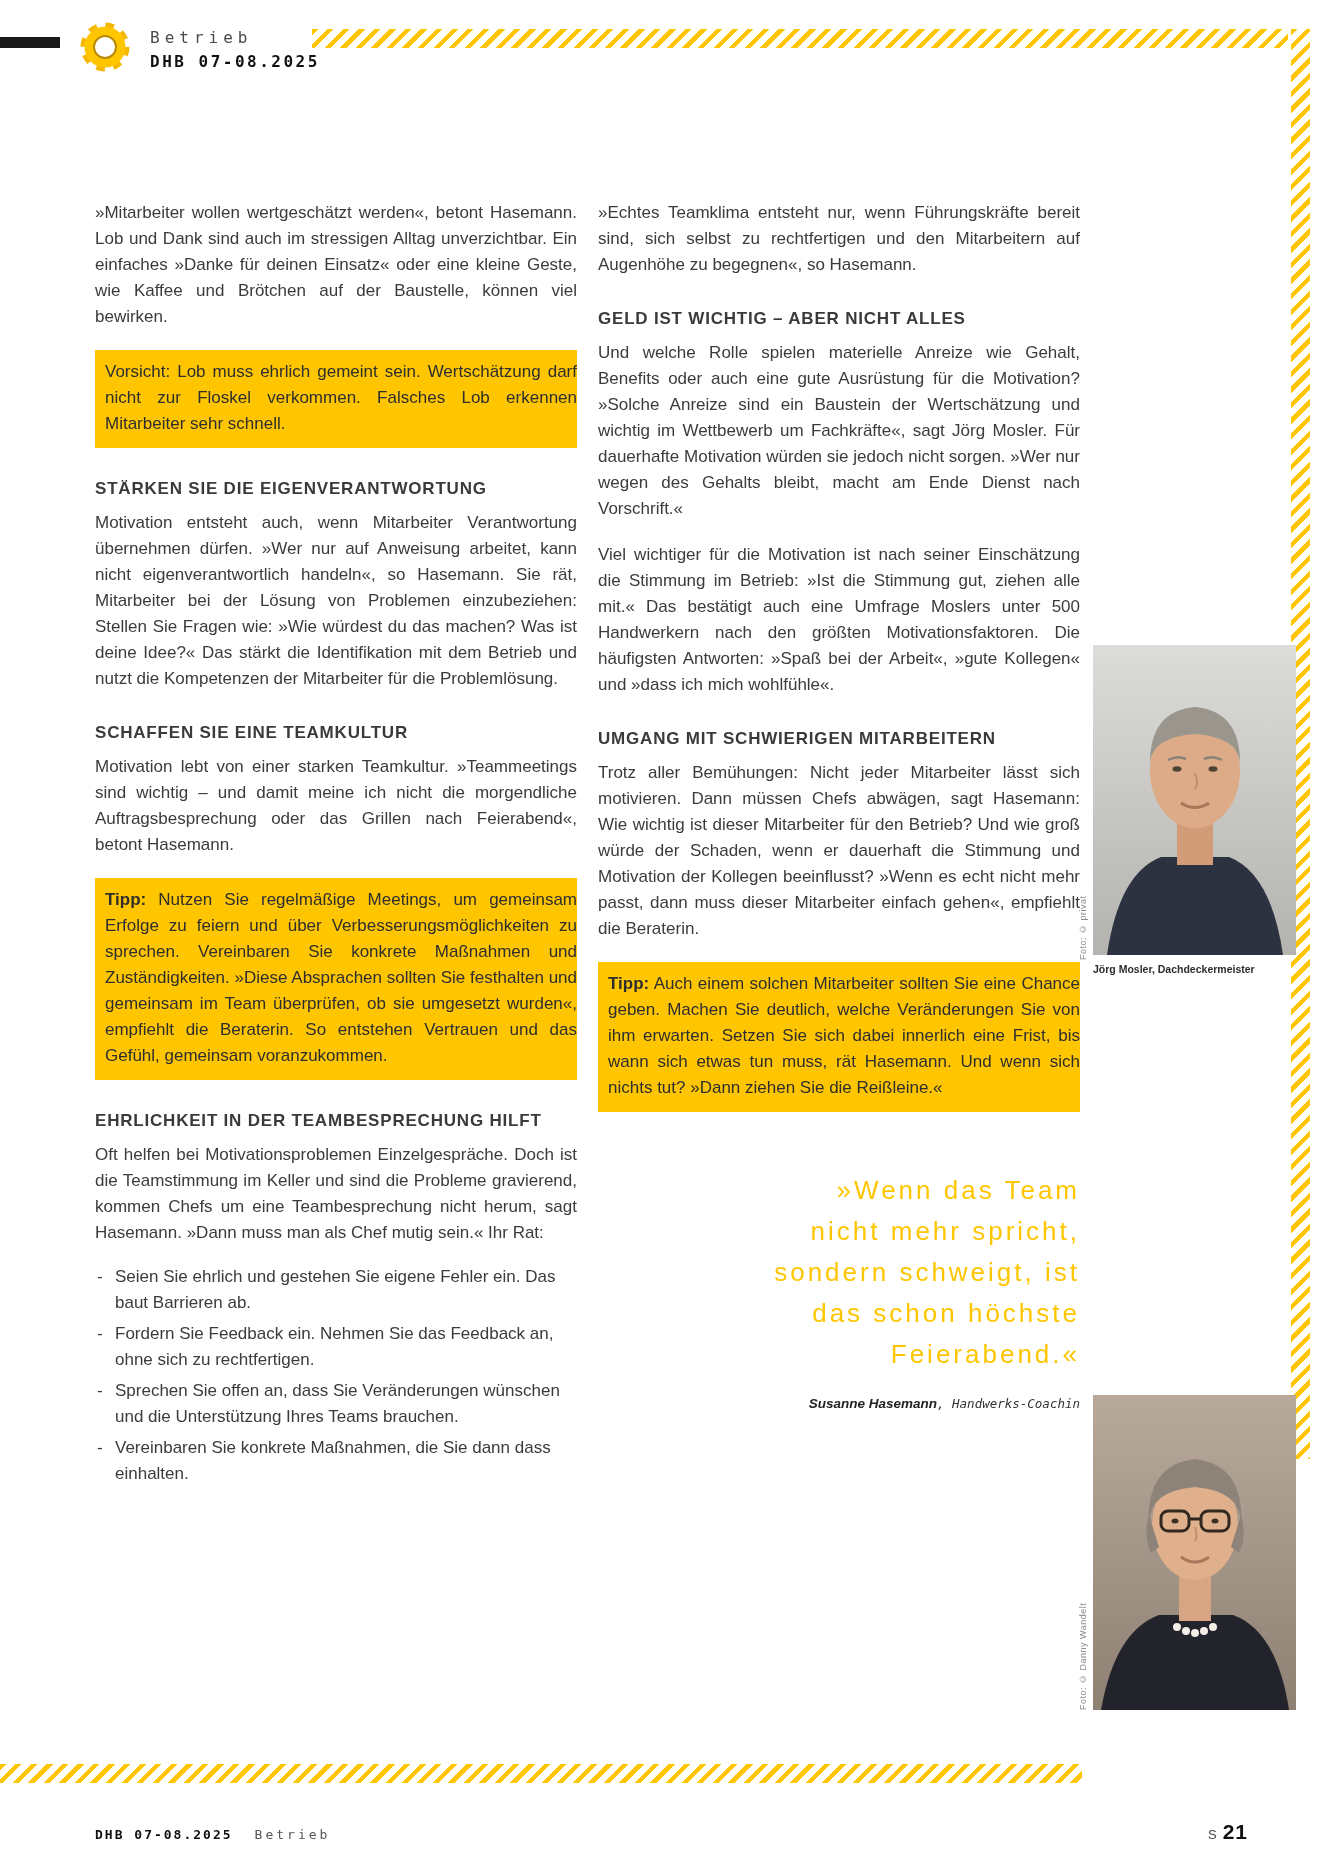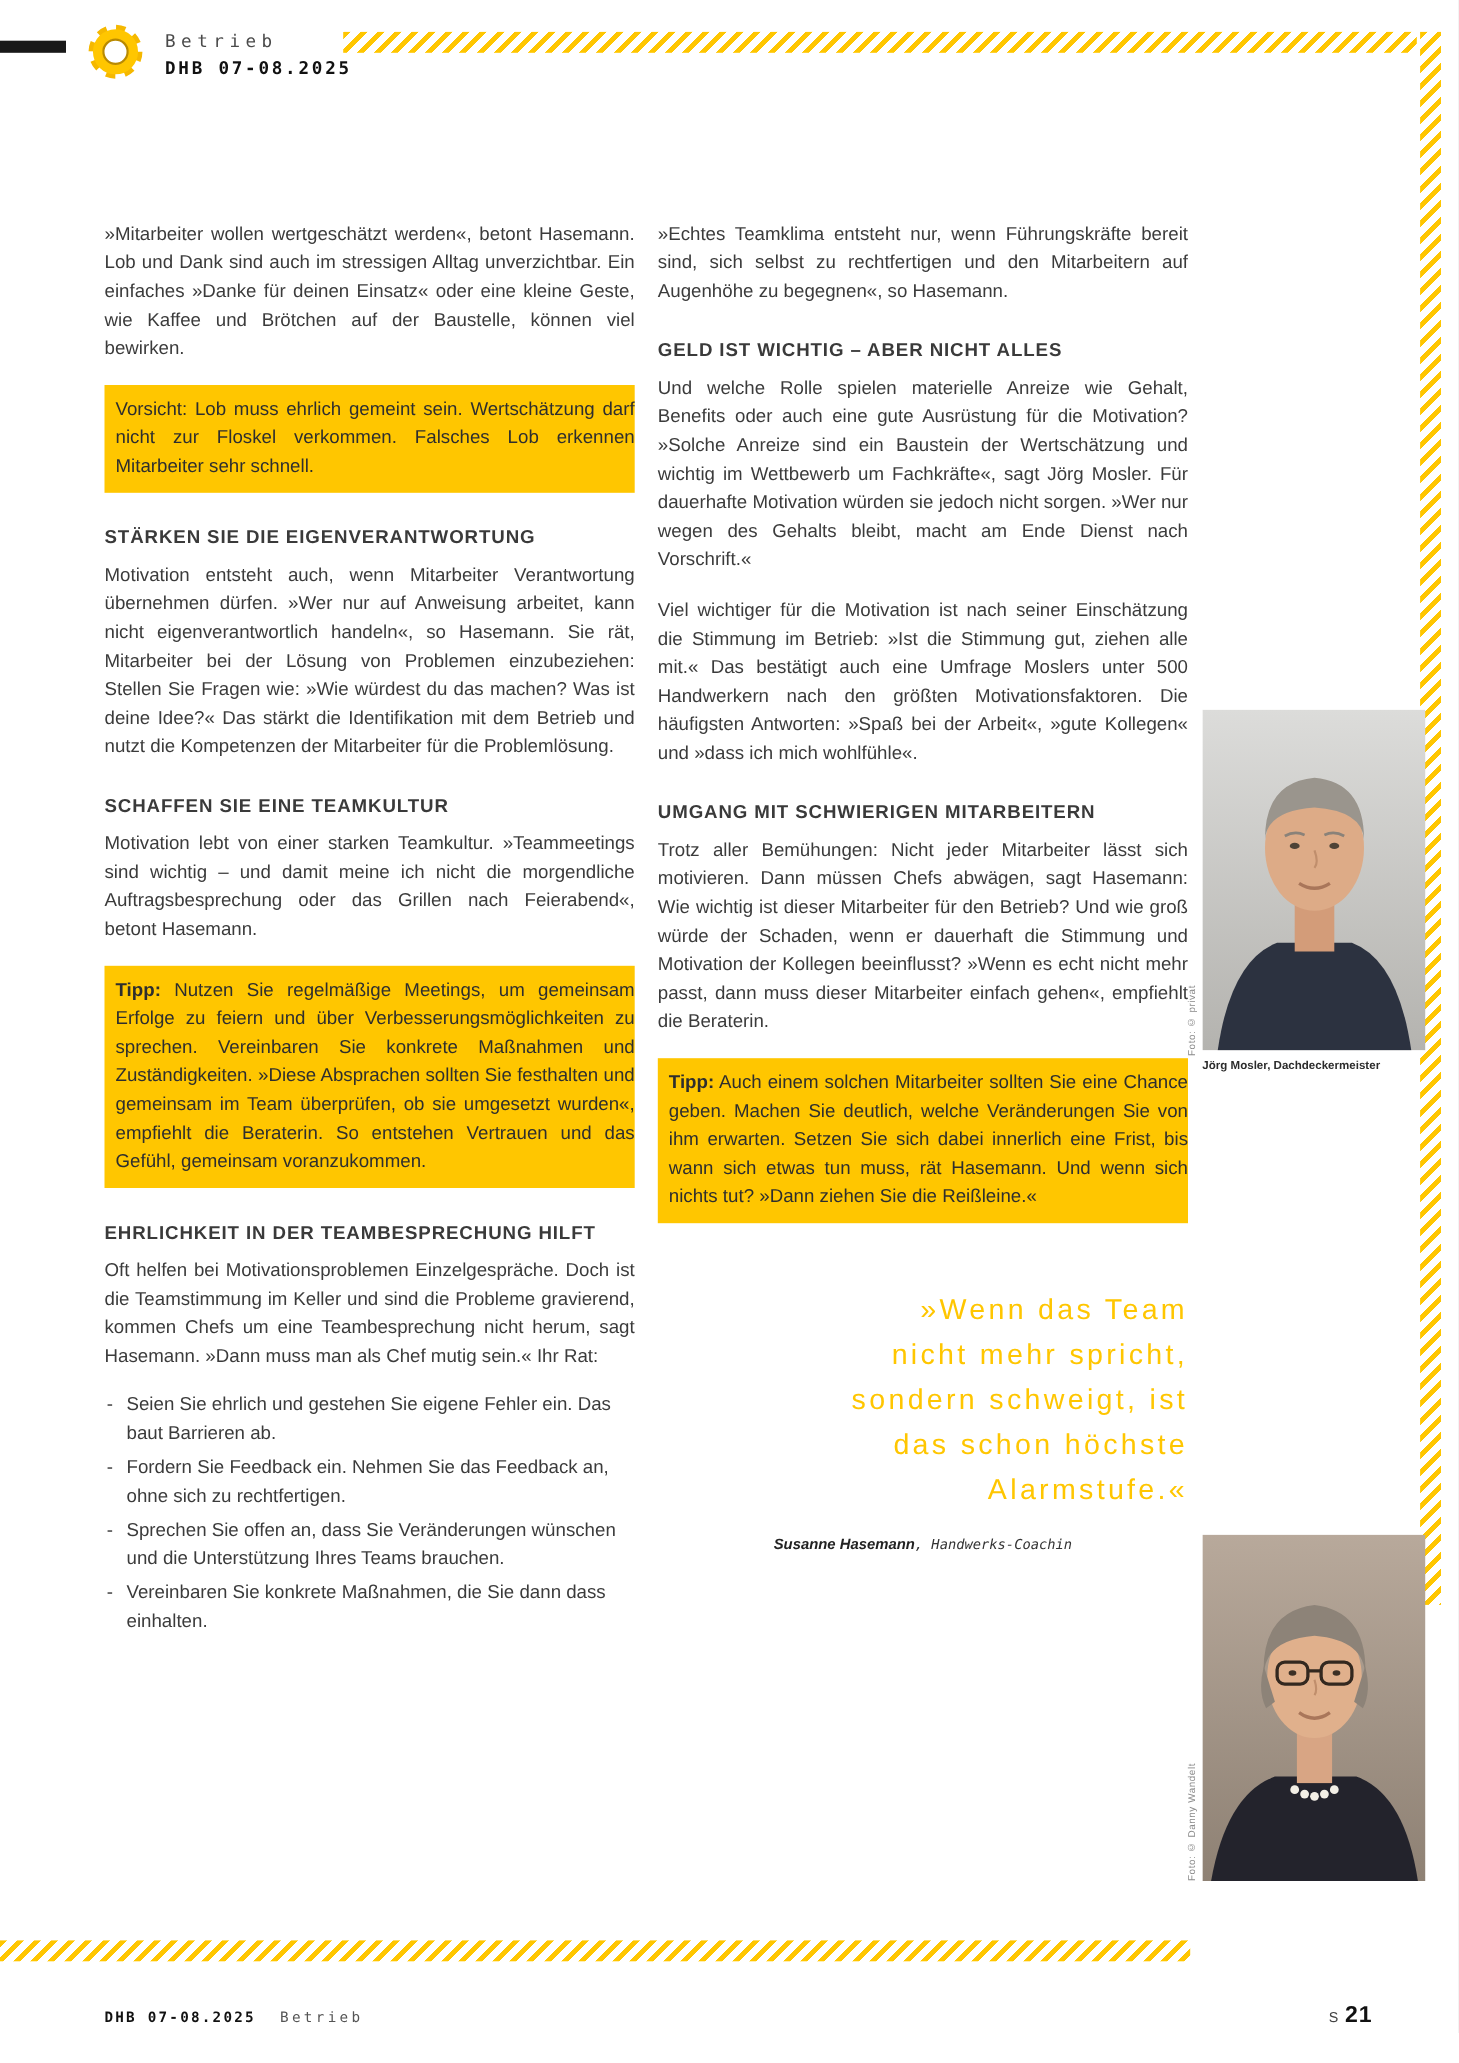--- a/index.html
+++ b/index.html
@@ -72,21 +72,21 @@
     color:#ffc600;
     font-size:26px;
     line-height:41px;
     letter-spacing:3px;
     text-align:right;
     white-space:pre-line;
     hyphens:none;
   }
   .quote-attrib {
     margin-top:16px;
-    text-align:center;
+    text-align:right;
     font-size:13.5px;
   }
   .quote-attrib .name { font-weight:bold; font-style:italic; color:#222; }
   .quote-attrib .role { font-style:italic; font-family:"DejaVu Sans Mono", monospace; font-size:12.5px; color:#333; }
 
   
   .photo { position:absolute; left:1093px; overflow:hidden; }
   .photo-mosler   { top:645px;  width:203px; height:310px; }
   .photo-hasemann { top:1395px; width:203px; height:315px; }
   .photo-caption {
@@ -176,21 +176,21 @@
     <p class="para">Trotz aller Bemühungen: Nicht jeder Mitarbeiter lässt sich motivieren. Dann müssen Chefs abwägen, sagt Hasemann: Wie wichtig ist dieser Mitarbeiter für den Betrieb? Und wie groß würde der Schaden, wenn er dauerhaft die Stimmung und Motivation der Kollegen beeinflusst? »Wenn es echt nicht mehr passt, dann muss dieser Mitarbeiter einfach gehen«, empfiehlt die Beraterin.</p>
 
     <div class="hl-box">
       <strong>Tipp:</strong><span> Auch einem solchen Mitarbeiter sollten Sie eine Chance geben. Machen Sie deutlich, welche Veränderungen Sie von ihm erwarten. Setzen Sie sich dabei innerlich eine Frist, bis wann sich etwas tun muss, rät Hasemann. Und wenn sich nichts tut? »Dann ziehen Sie die Reißleine.«</span>
     </div>
 
     <div class="pull-quote">»Wenn das Team
 nicht mehr spricht,
 sondern schweigt, ist
 das schon höchste
-Alarmstufe.«</div>
+Feierabend.«</div>
     <div class="quote-attrib">
       <span class="name">Susanne Hasemann</span><span class="role">, Handwerks-Coachin</span>
     </div>
   </div>
 
   <div class="photo photo-mosler">
     <svg width="203" height="310" viewBox="0 0 203 310">
       <defs>
         <linearGradient id="bg1" x1="0" y1="0" x2="0" y2="1">
           <stop offset="0" stop-color="#dcdcda"></stop>

